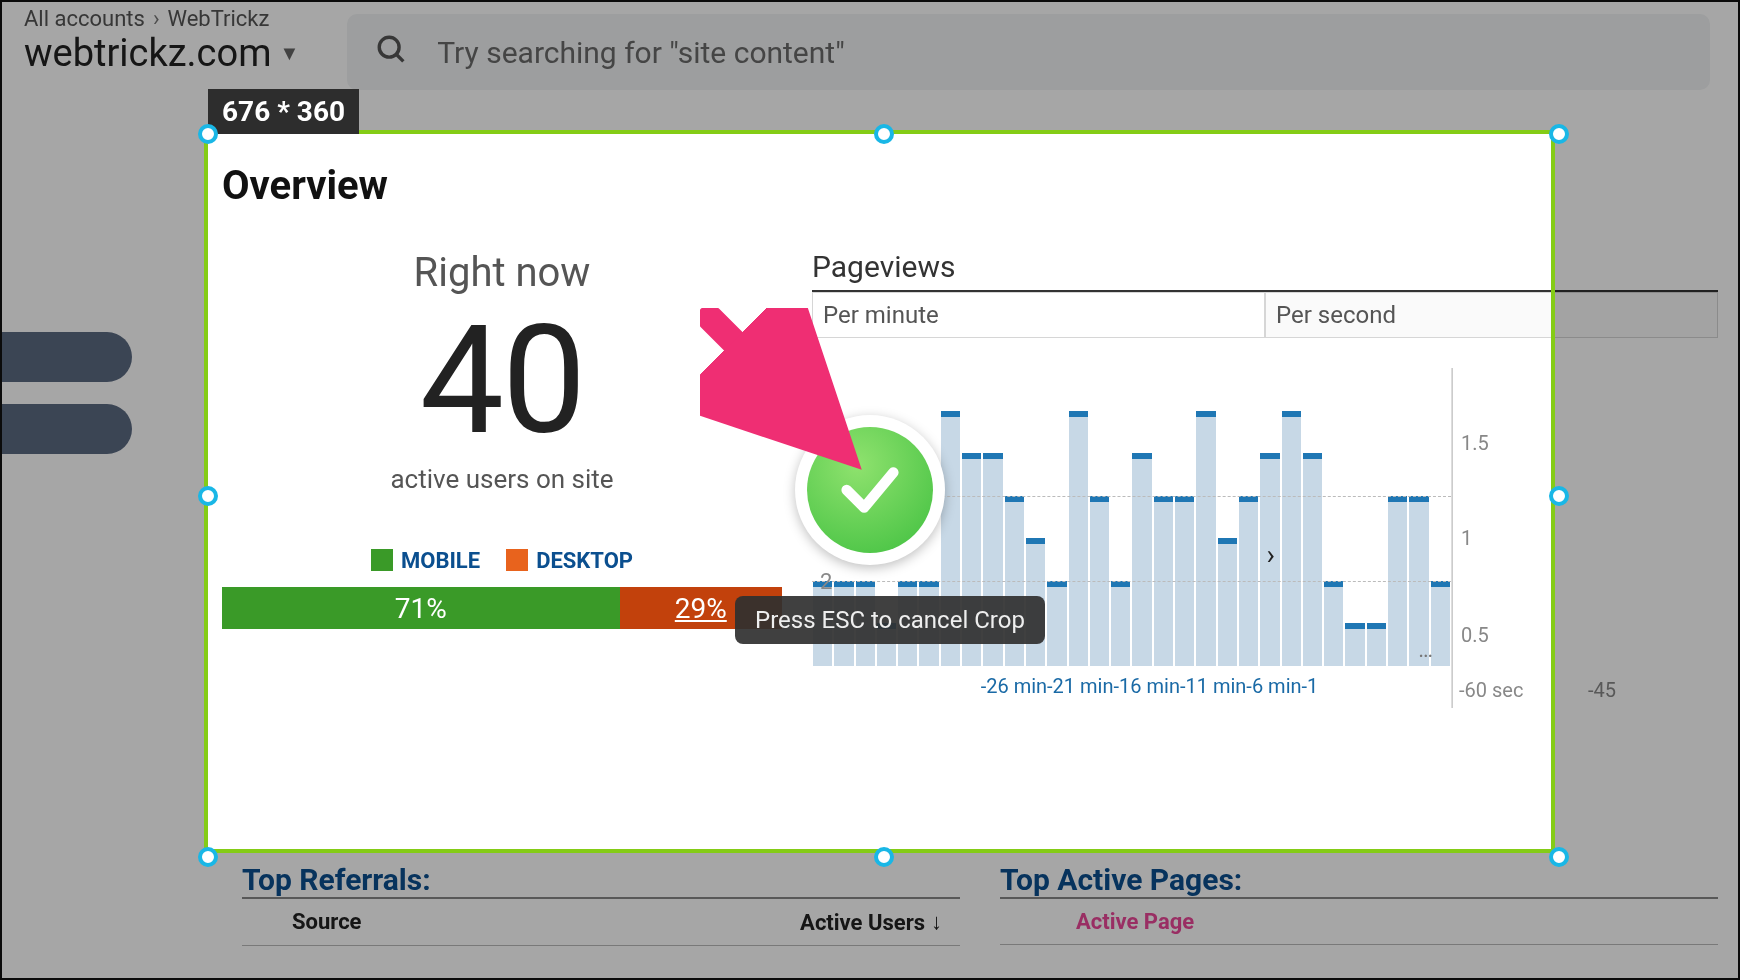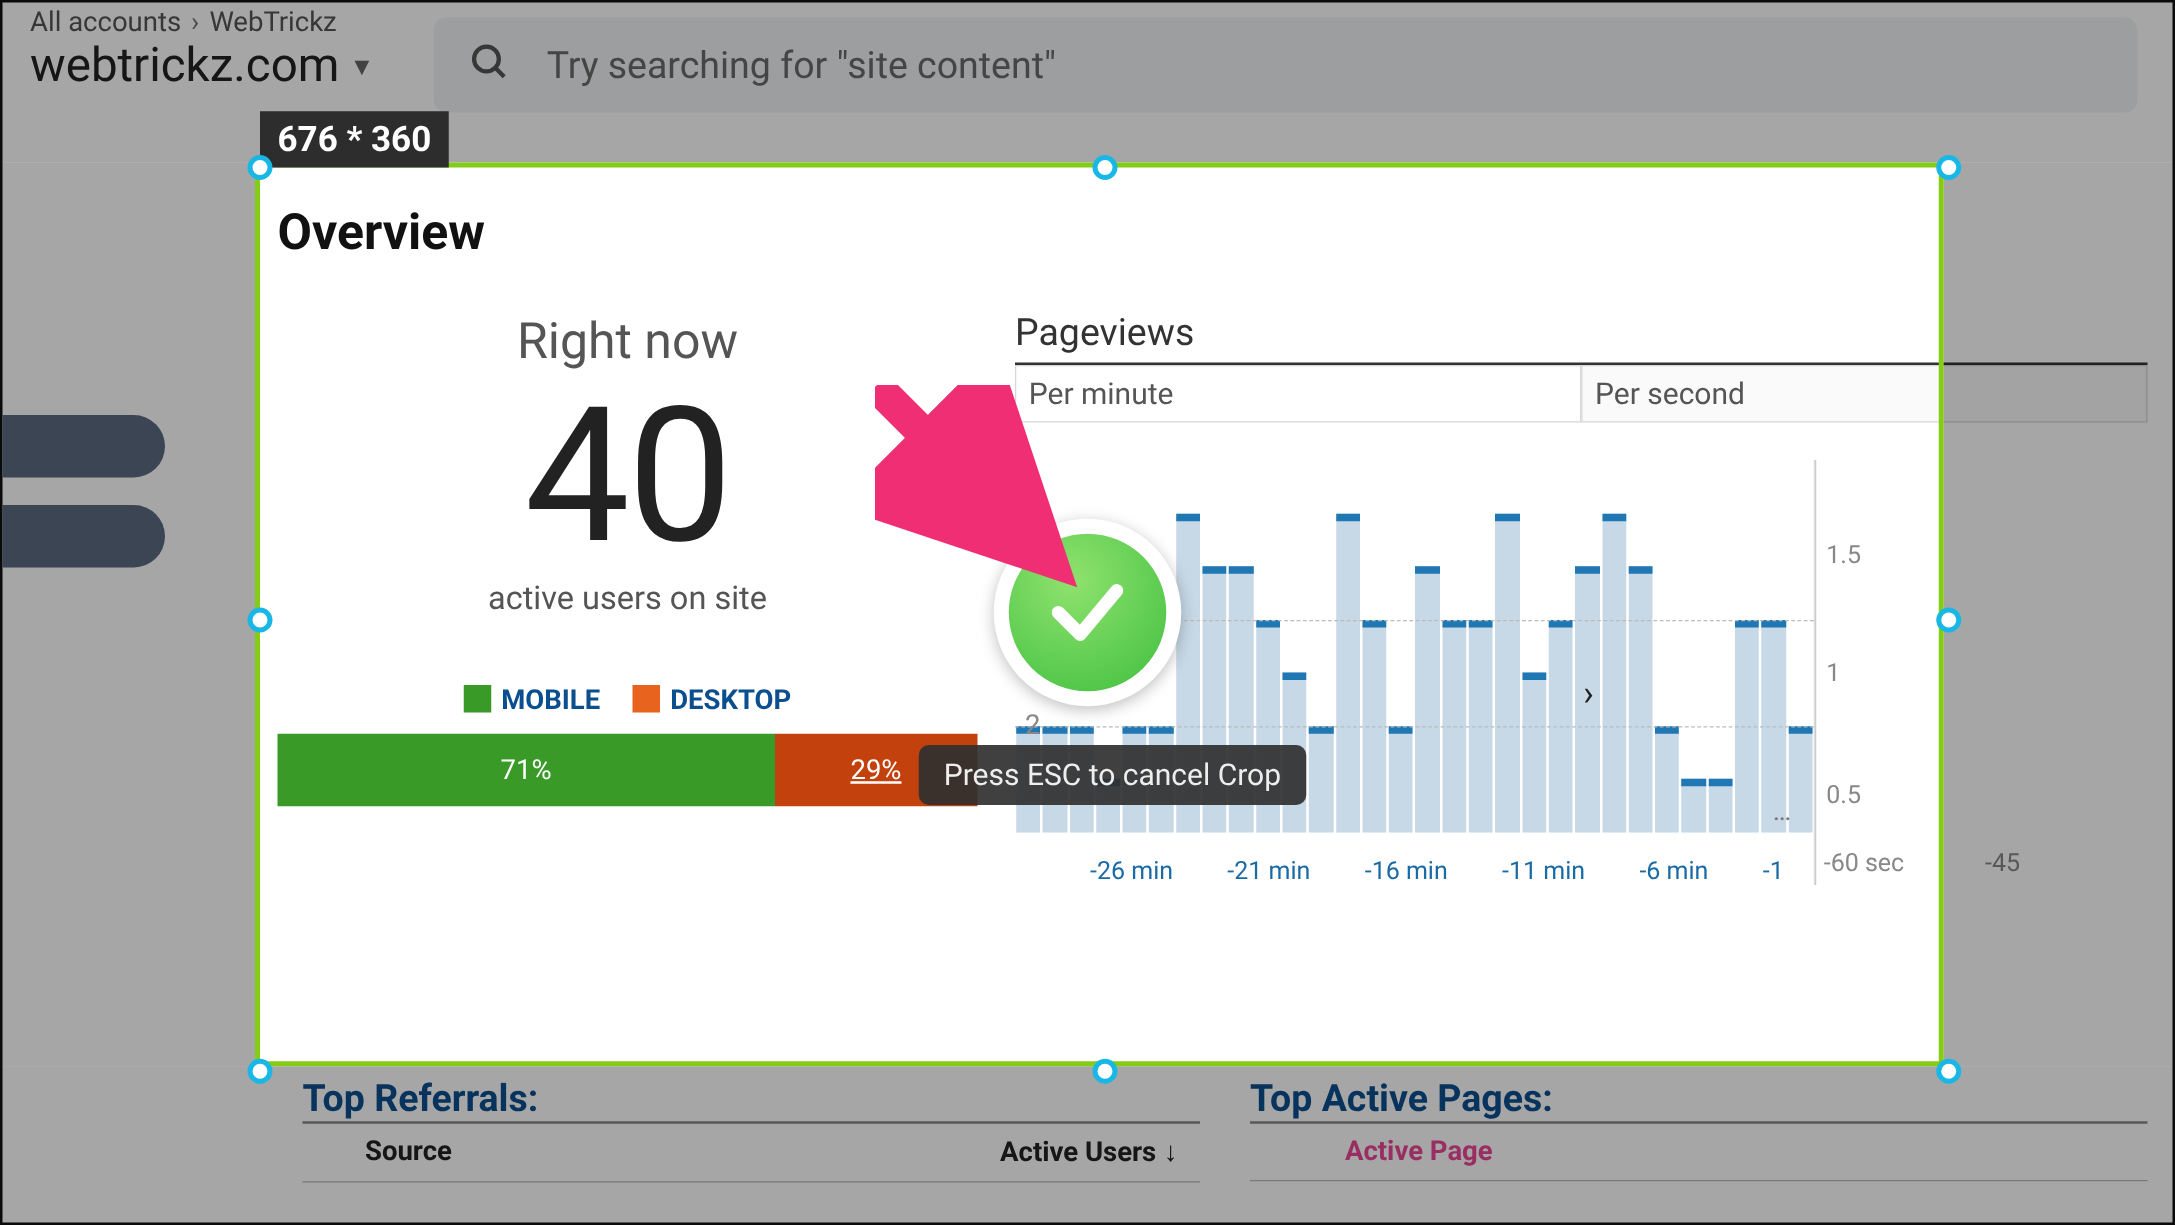--- a/index.html
+++ b/index.html
@@ -93,39 +93,39 @@
     gap: 30px;
   }
   .col-left { width: 560px; text-align: center; }
   .rn { font-size: 40px; color: #555; }
   .big { font-size: 150px; color: #222; letter-spacing: -2px; line-height: 1; margin-top: 10px; }
   .aus { font-size: 26px; color: #555; margin-top: 8px; }
   .legend { display: flex; justify-content: center; gap: 26px; margin-top: 54px; font-size: 22px; font-weight: 700; color: #0b4f8f; }
   .sw { width: 22px; height: 22px; display: inline-block; margin-right: 8px; vertical-align: -3px; }
   .sw.m { background: #3a9a28; }
   .sw.d { background: #e8631d; }
-  .barh { display: flex; margin-top: 14px; height: 58px; color: #fff; font-size: 22px; }
+  .barh { display: flex; margin-top: 14px; height: 42px; color: #fff; font-size: 28px; }
   .barh .m { background: #3a9a28; display:flex; align-items:center; justify-content:center; }
   .barh .d { background: #c2410c; display:flex; align-items:center; justify-content:center;text-decoration:underline; }
 
   .col-right { flex:1; min-width: 640px; }
   .pv-title { font-size: 30px; color: #333; margin-bottom: 6px; }
   .pv-rule { border-top: 2px solid #333; }
   .tabs { display:flex; }
   .tab { flex:1; font-size: 24px; color: #555; padding: 8px 10px; border:1px solid #d6d6d6; }
   .tab.active { background:#fff; }
   .tab:not(.active){ background:#fafafa; }
 
   .chart-and-right { display:flex; }
   .chart-wrap { position: relative; width: 640px; height: 340px; border-right: 1px solid #ddd; margin-top: 30px; }
   .grid-y { position:absolute; left:0; right:0; border-top:1px dashed #bbb; }
   .ylab { position:absolute; left: 8px; font-size: 22px; color: #888; transform: translateY(-50%); }
   .bars { position:absolute; left:0; right:0; bottom:42px; top:0; display:flex; align-items:flex-end; }
   .bar { flex:1; margin: 0 1px; background:#c7d8e6; border-top: 6px solid #1f77b4; }
-  .xlabels { position:absolute; left:0; right:0; bottom:0; display:flex; justify-content:space-between; font-size:20px; color:#1a6aa6; padding: 0 24px 0 60px; }
+  .xlabels { position:absolute; left:0; right:0; bottom:10px; display:flex; justify-content:center; font-size:20px; color:#1a6aa6; padding: 0 24px 0 60px; }
   .right-axis { width: 170px; position: relative; margin-top: 30px; border-left: 1px solid #ccc; }
   .right-axis .tick { position:absolute; left: 8px; font-size: 20px; color:#888; transform: translateY(-50%); }
   .nav-next { position:absolute; right: 176px; top: 50%; font-size: 28px; color:#222; cursor:pointer; }
 
   .tables {
     position:absolute;
     top: 860px;
     left: 240px;
     right: 20px;
     display:flex;

